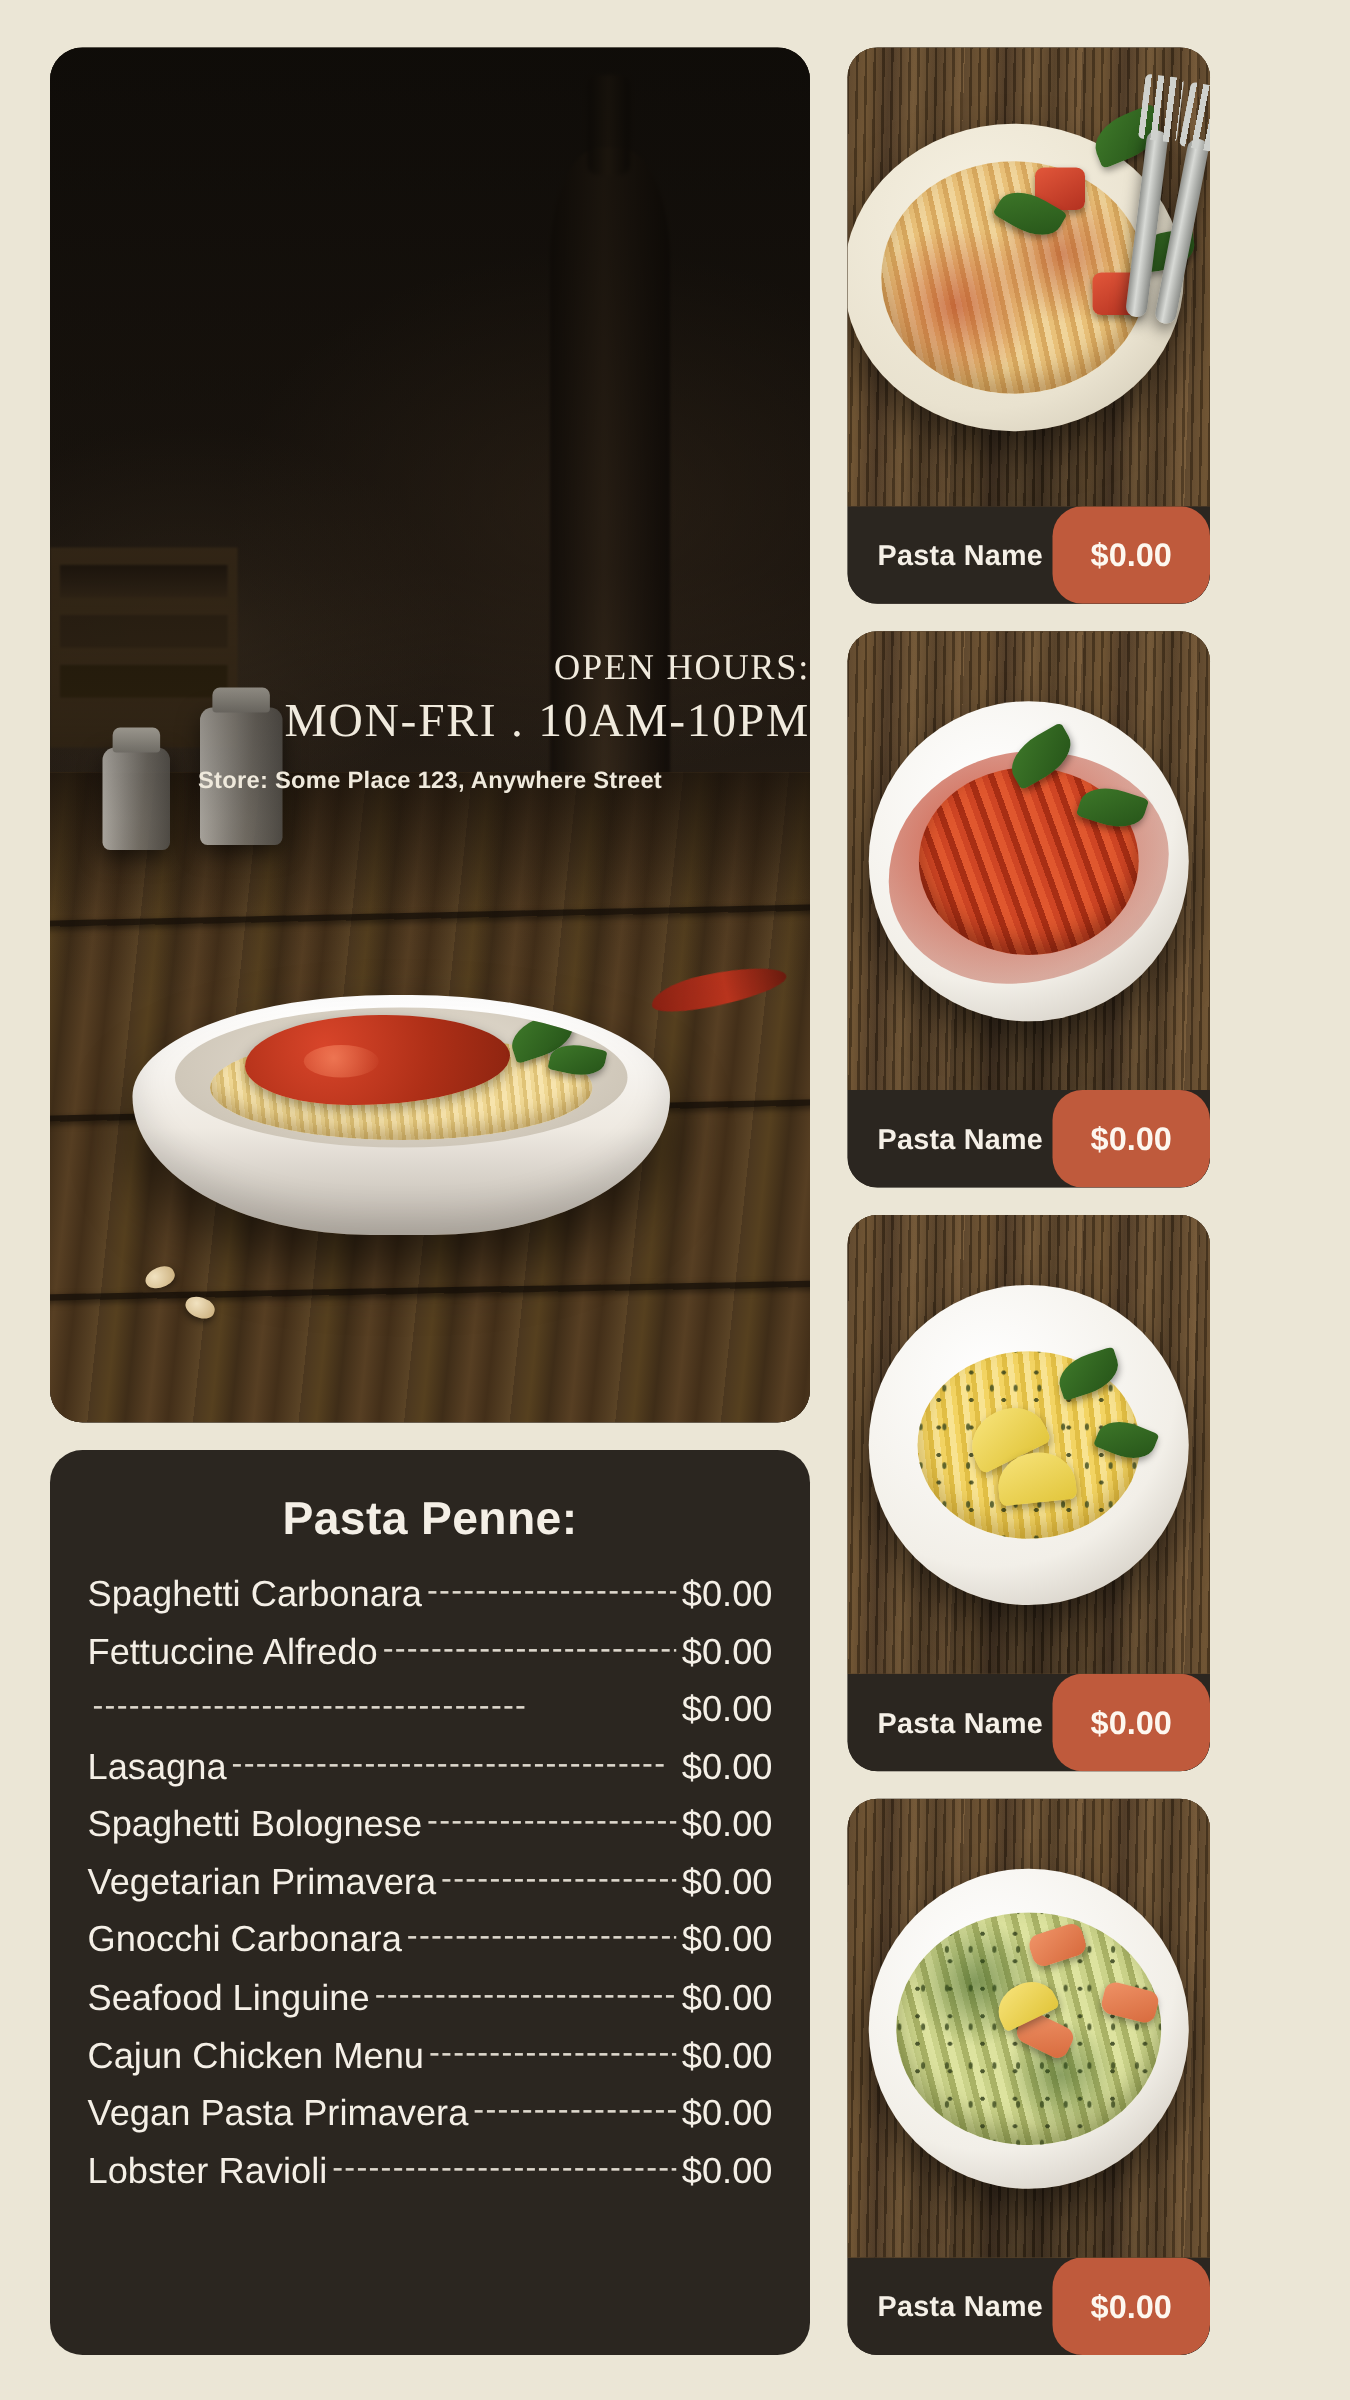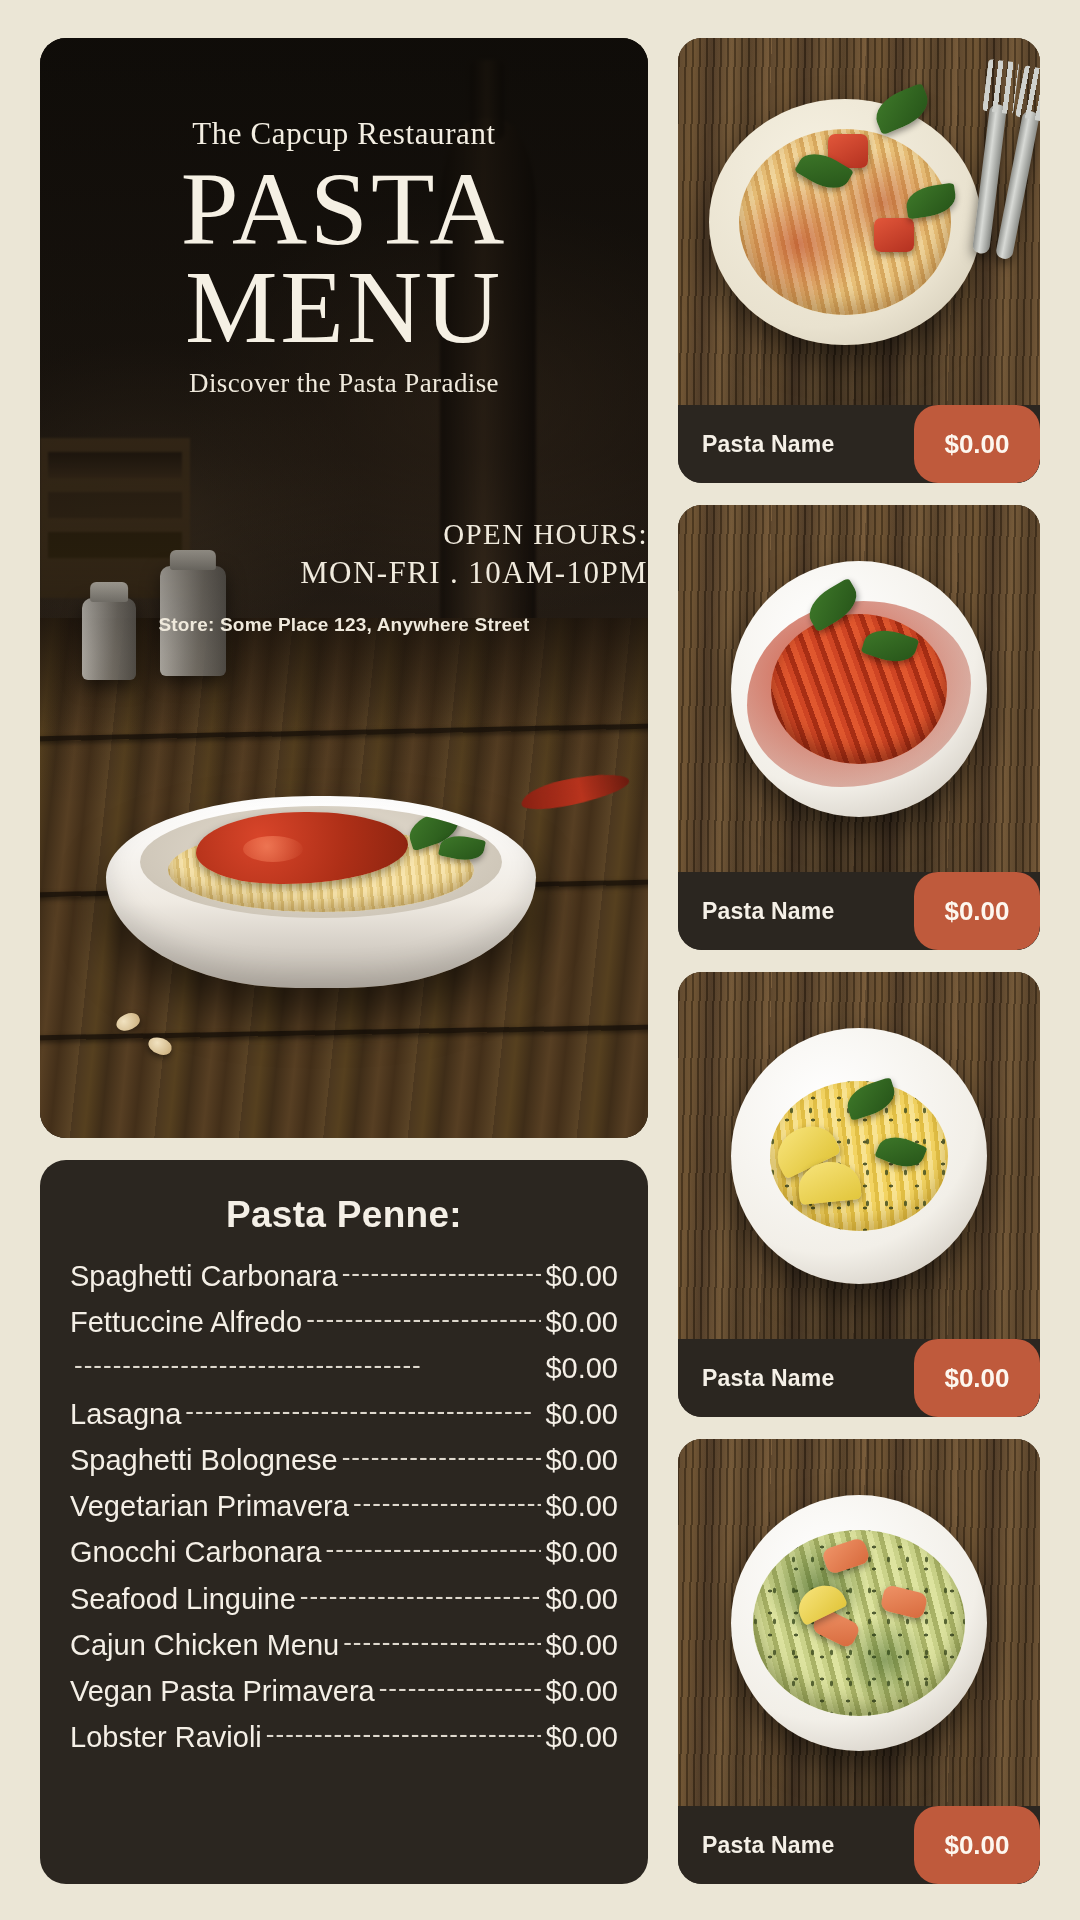--- a/index.html
+++ b/index.html
@@ -233,21 +233,21 @@
   }
   .hero-hours {
     position: absolute;
     left: 0; right: 0; top: 480px;
     text-align: right;
     color: #f0ead d;
     color: #f0eadd;
     font-family: "Liberation Serif", serif;
   }
   .hours-label { font-size: 29px; letter-spacing: 1.4px; }
-  .hours-value { font-size: 31px; letter-spacing: 1.4px; margin-top: 4px; }
+  .hours-value { font-size: 38px; letter-spacing: 1.4px; margin-top: 4px; }
   .hero-address {
     position: absolute;
     left: 0; right: 0; top: 576px;
     text-align: center;
     font-family: "Liberation Sans", sans-serif;
     font-size: 19px;
     font-weight: bold;
     color: #efe9dc;
     letter-spacing: 0.2px;
   }
@@ -285,21 +285,21 @@
     margin: 0 4px;
     color: #ded8cd;
     font-size: 26px;
     letter-spacing: 1px;
     transform: translateY(-4px);
   }
   .menu-row .price { flex: 0 0 auto; }
 
   
   .right-col {
-    width: 362px;
+    width: 290px;
     display: flex;
     flex-direction: column;
     gap: 22px;
   }
   .dish-card {
     flex: 1;
     background: #2b2620;
     border-radius: 24px;
     overflow: hidden;
     display: flex;
@@ -508,26 +508,20 @@
           <div class="sauce"></div>
           <div class="basil basil-a"></div>
           <div class="basil basil-b"></div>
         </div>
       </div>
       <div class="nut nut-1"></div>
       <div class="nut nut-2"></div>
 
       <div class="hero-scrim"></div>
 
-      <div class="hero-text">
-        <div class="hero-brand">The Capcup Restaurant</div>
-        <div class="hero-title">PASTA</div>
-        <div class="hero-title">MENU</div>
-        <div class="hero-sub">Discover the Pasta Paradise</div>
-      </div>
 
       <div class="hero-hours">
         <div class="hours-label">OPEN HOURS:</div>
         <div class="hours-value">MON-FRI . 10AM-10PM</div>
       </div>
 
       <div class="hero-address">Store: Some Place 123, Anywhere Street</div>
     </div>
 
     <div class="menu-card">

